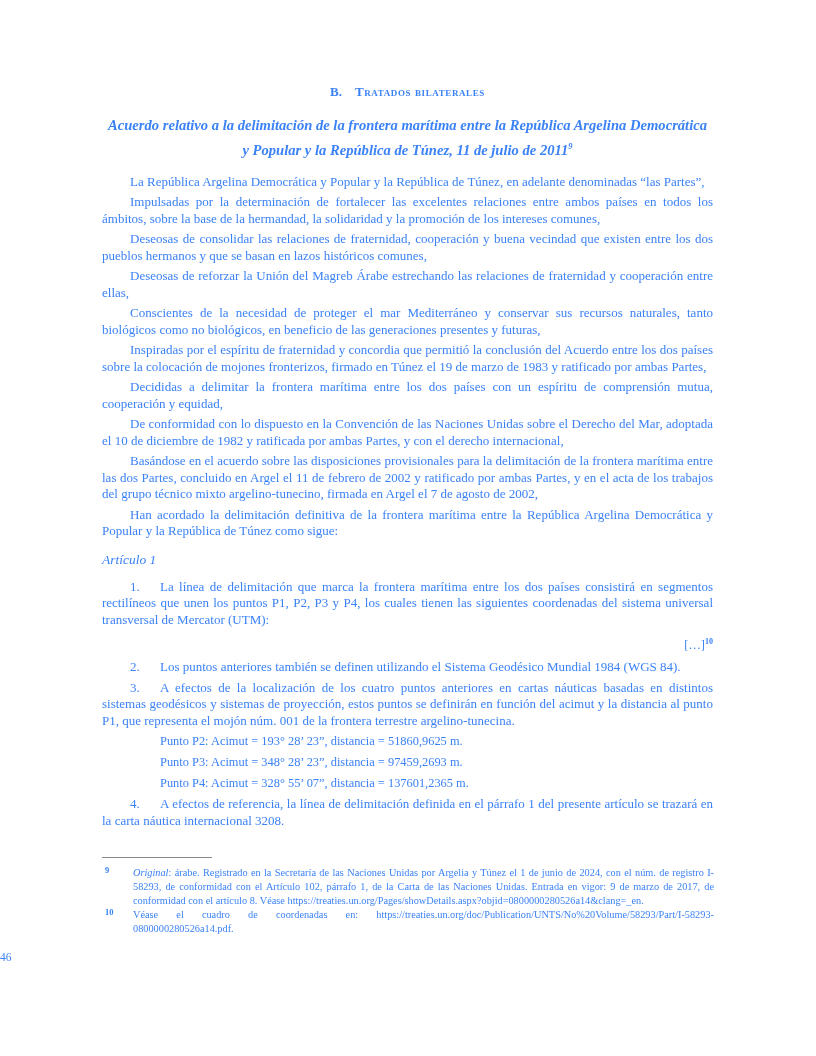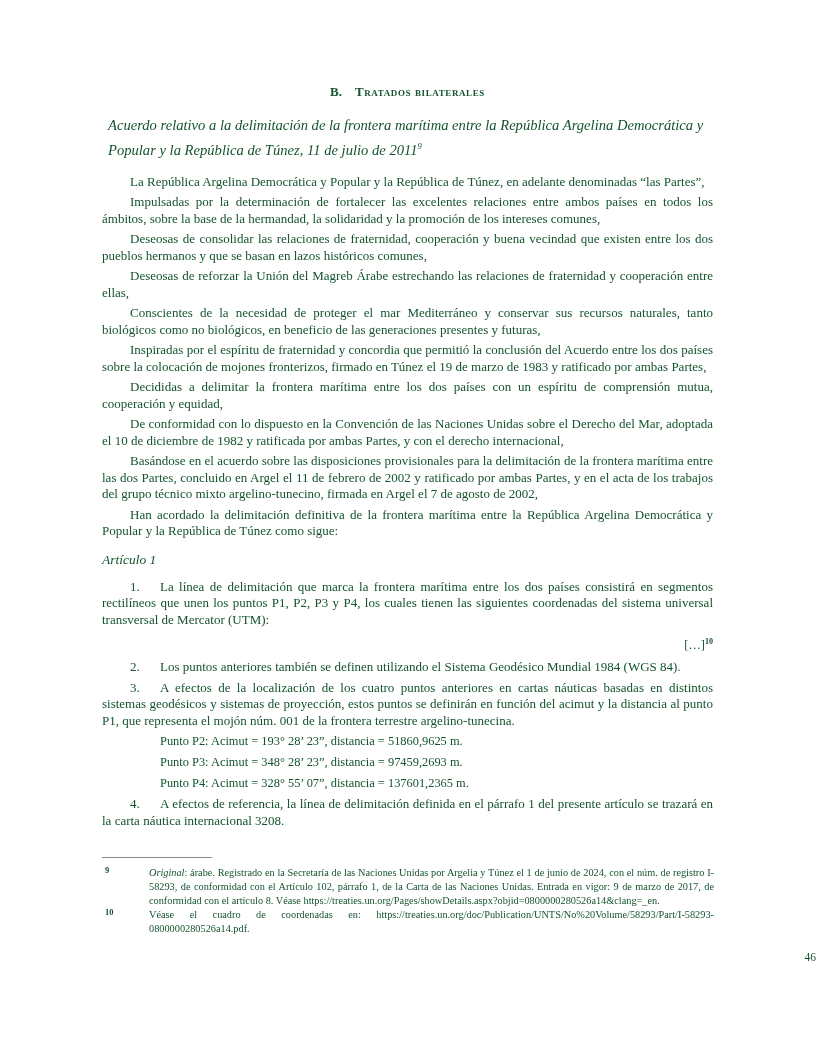--- a/index.html
+++ b/index.html
@@ -2,41 +2,41 @@
 <html><head>
 <meta charset="utf-8">
 <style>
   html, body { margin: 0; padding: 0; background: #ffffff; }
   .page {
     position: relative;
     width: 816px;
     height: 1056px;
     margin: 0 auto;
     background: #ffffff;
-    color: #14532d;
+    color: #3b82f6;
     font-family: "Liberation Serif", "DejaVu Serif", serif;
     overflow: hidden;
   }
   .content {
     position: absolute;
     top: 84px;
     left: 102px;
     width: 611px;
   }
   .section-heading {
     text-align: center;
     font-weight: bold;
     font-size: 13px;
     margin: 0 0 15px 0;
   }
   .sec-letter { margin-right: 13px; }
   .smallcaps { font-variant: small-caps; letter-spacing: 0.6px; }
   .doc-title {
-    text-align: left;
-    font-weight: normal;
+    text-align: center;
+    font-weight: bold;
     font-style: italic;
     font-size: 14.6px;
     line-height: 21px;
     margin: 0 6px 13px 6px;
   }
   .doc-title sup { font-size: 8.5px; }
   .body-par {
     margin: 0 0 4px 0;
     font-size: 13px;
     line-height: 16.5px;
@@ -86,28 +86,27 @@
     font-size: 8.5px;
     font-weight: bold;
     position: relative;
     top: -1px;
   }
   .fn-text {
     flex: 1;
     font-size: 10.3px;
     line-height: 13.8px;
     text-align: justify;
-    margin-left: 16px;
   }
   .page-number {
     position: absolute;
     top: 951px;
     left: 0;
     width: 100%;
-    text-align: right;
+    text-align: left;
     font-size: 11.5px;
   }
 </style>
 </head>
 <body>
 
 <div class="page">
   <div class="content">
 
     <div class="section-heading">

